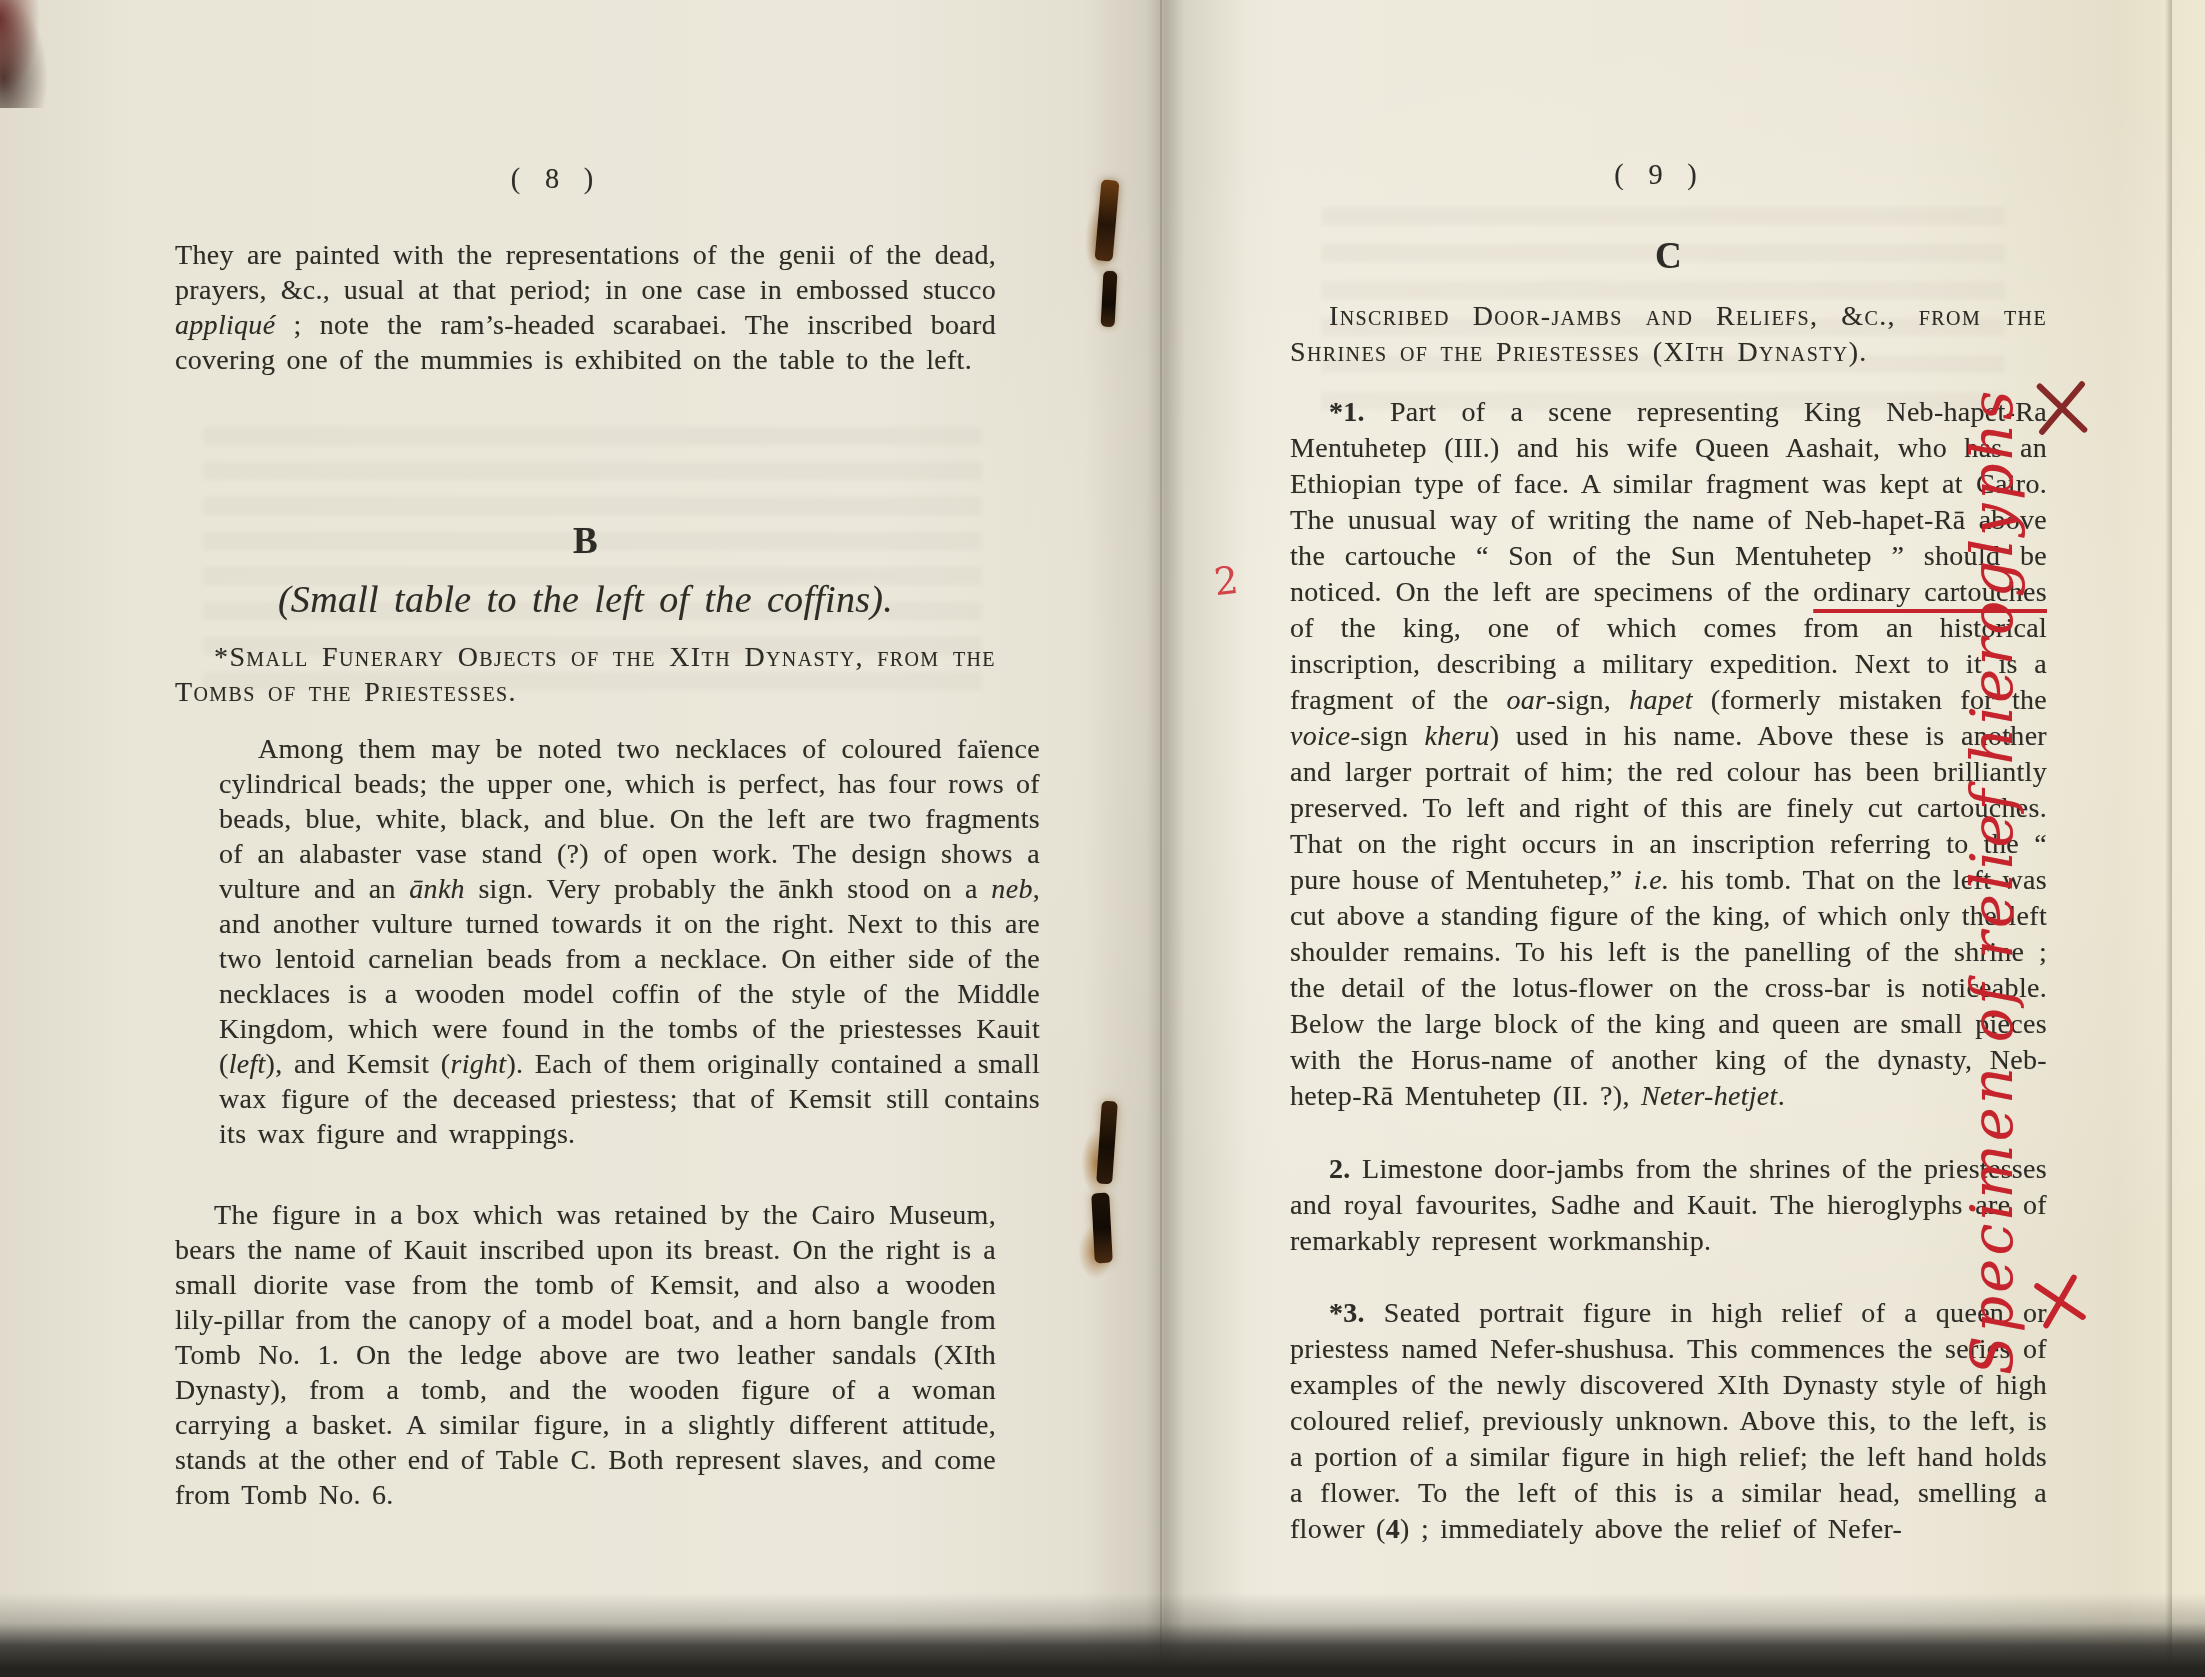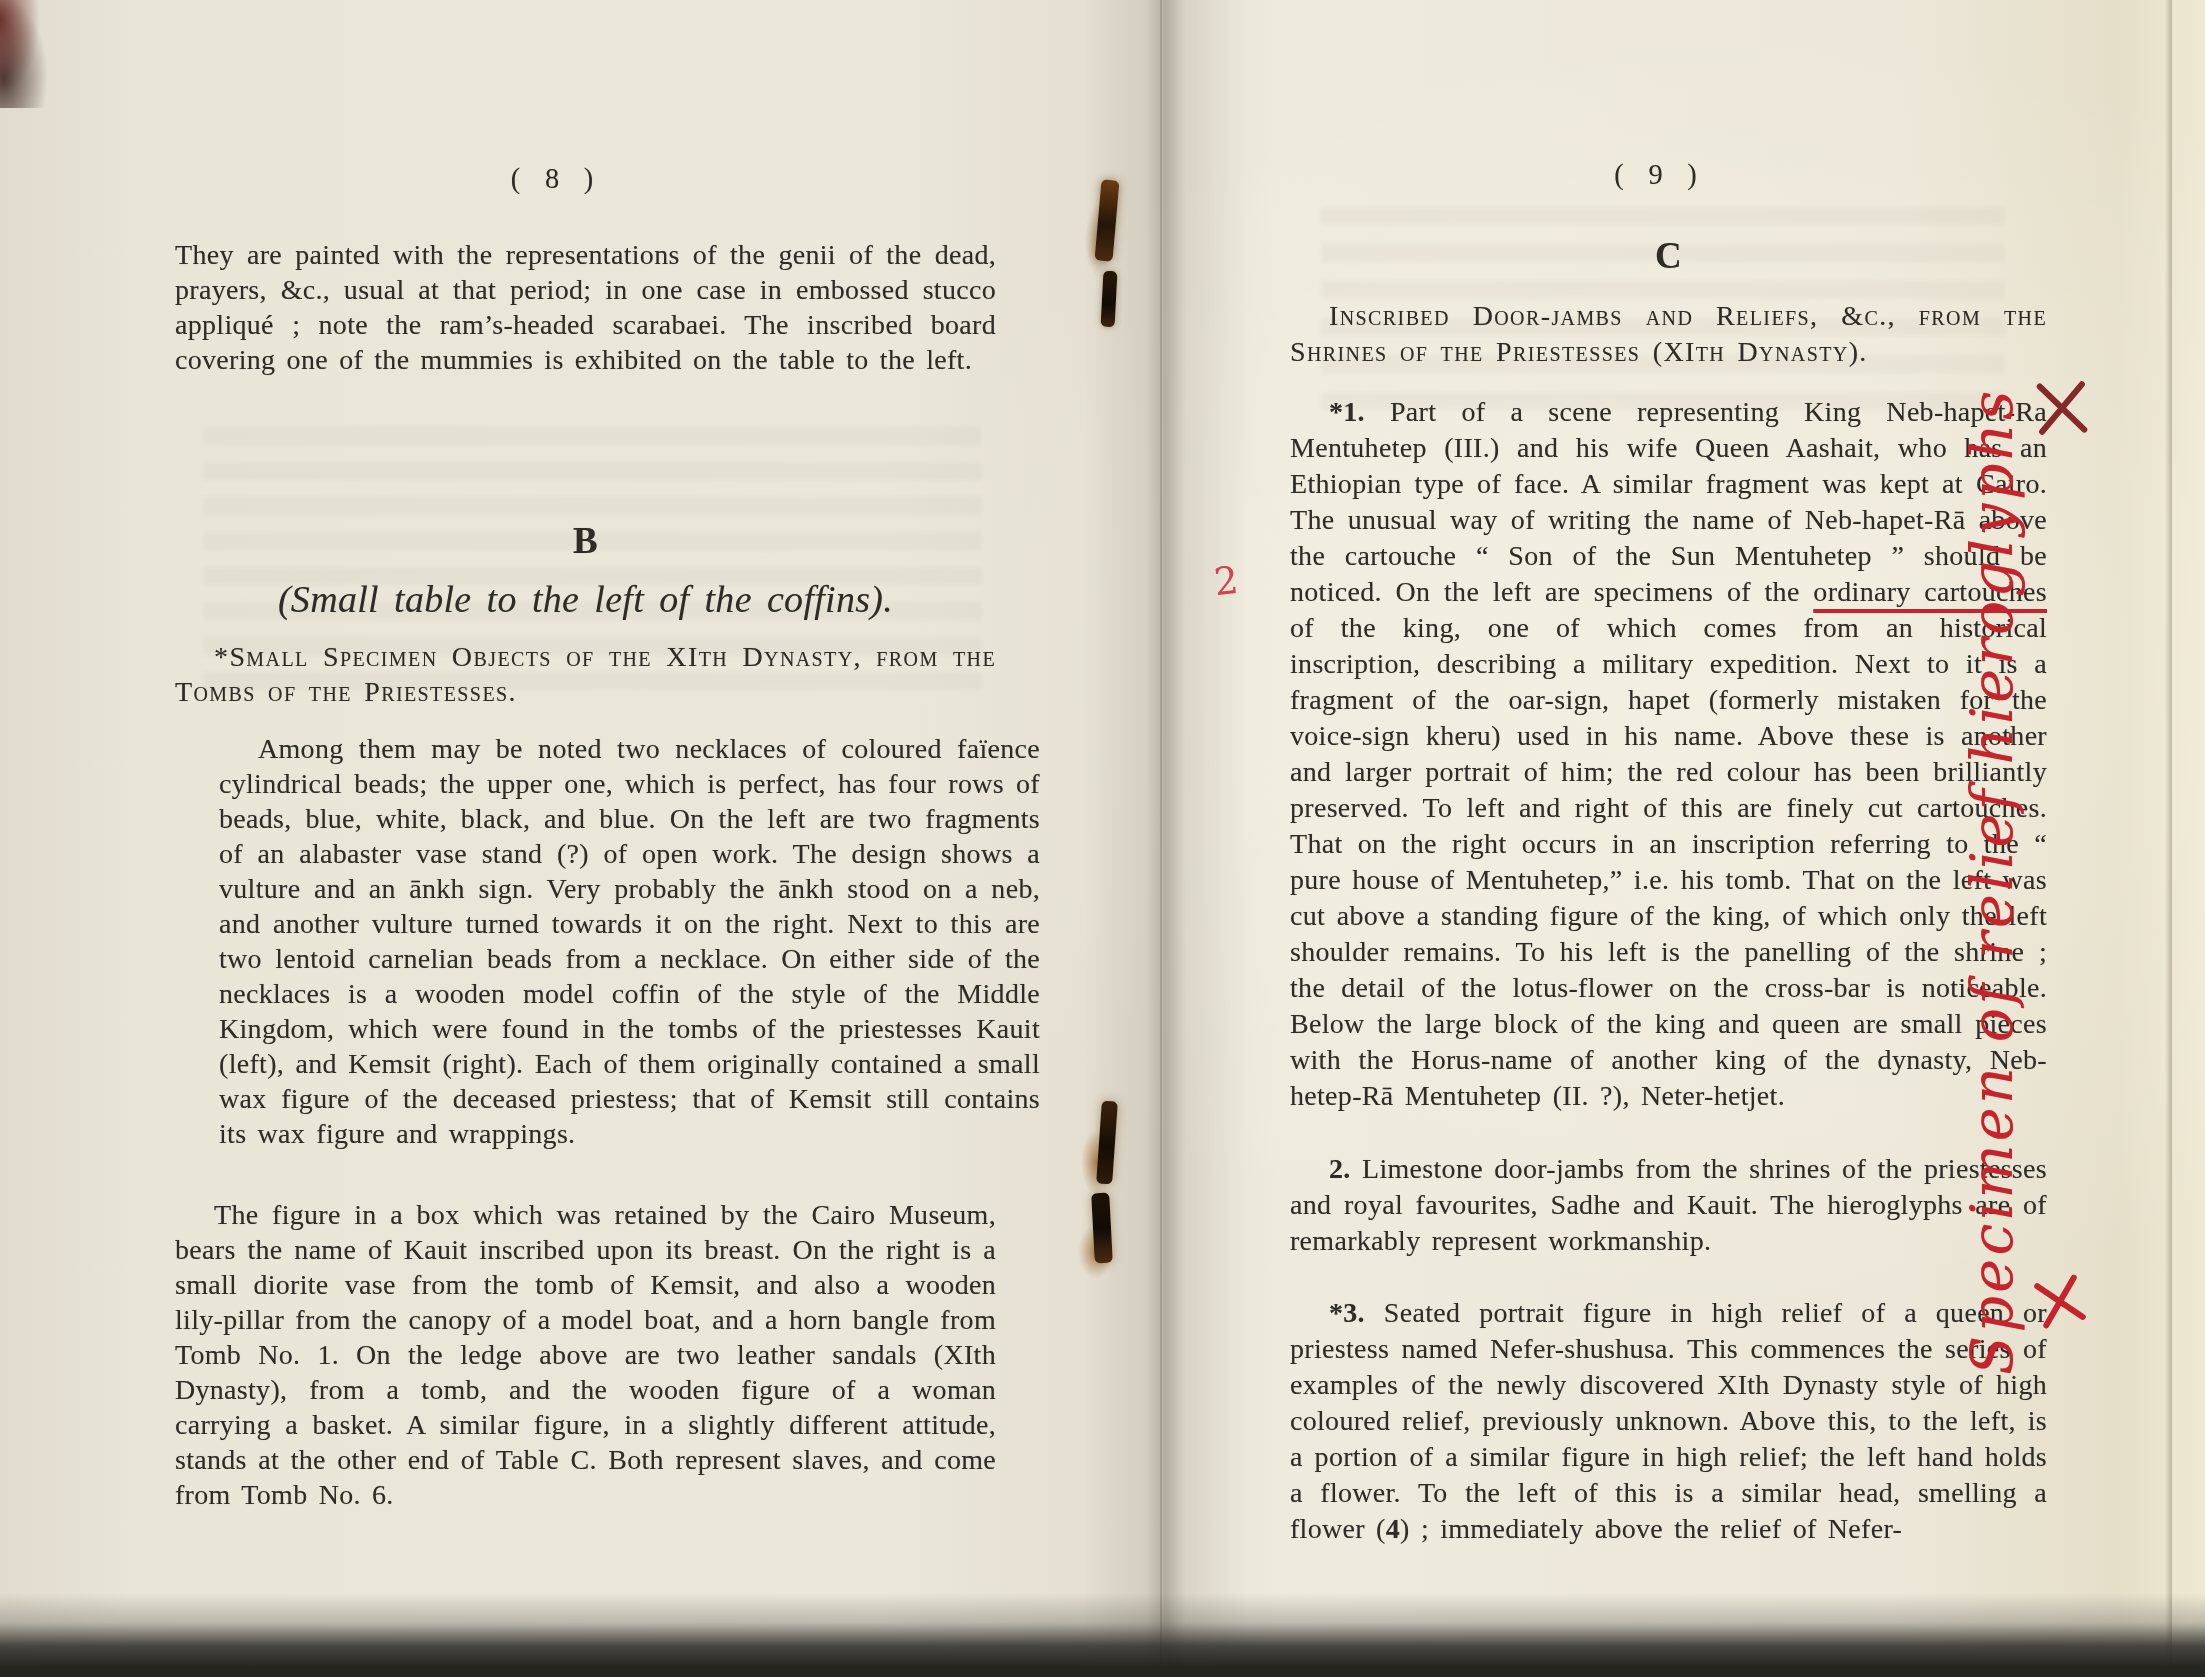--- a/index.html
+++ b/index.html
@@ -15,21 +15,21 @@
     position:absolute;
     font-size:28px;
     line-height:35px;
     letter-spacing:0.3px;
     word-spacing:.14em;
     text-shadow:0 0 0.7px rgba(46,44,39,.32);
     margin:0;
   }
   .just{text-align:justify;text-align-last:left;}
   .ind{text-indent:39px;}
-  .it{}
+  .it{font-style:italic;}
   .bd{font-weight:bold;}
   .rlu{
     text-decoration:underline;
     text-decoration-color:#c5242d;
     text-decoration-thickness:4.1px;
     text-underline-offset:7.5px;
     text-decoration-skip-ink:none;
   }
   .pageno{letter-spacing:6.8px;text-align:center;font-size:28.4px;}
   .sec{font-weight:bold;font-size:37px;text-align:center;}
@@ -116,21 +116,21 @@
   <div class="rust ru1"></div>
   <div class="rust ru2"></div>
   <div class="stitch st3"></div>
   <div class="stitch st4"></div>
 
   <section>
     <div class="pageno pn8">( 8 )</div>
     <p class="para lp just p-intro"><span>They are painted with the representations of the genii of the dead, prayers, &amp;c., usual at that period; in one case in embossed stucco </span><span class="it">appliqué</span><span> ; note the ram’s-headed scarabaei.  The inscribed board covering one of the mummies is exhibited on the table to the left.</span></p>
     <h2 class="sec lp sec-b">B</h2>
     <div class="caption lp cap-b">(Small table to the left of the coffins).</div>
-    <p class="para sc lp just ind head-b">*Small Specimen Objects of the XIth Dynasty, from the Tombs of the Priestesses.</p>
+    <p class="para sc lp just ind head-b">*Small Funerary Objects of the XIth Dynasty, from the Tombs of the Priestesses.</p>
     <p class="para lp just ind p-among"><span>Among them may be noted two necklaces of coloured faïence cylindrical beads; the upper one, which is perfect, has four rows of beads, blue, white, black, and blue.  On the left are two fragments of an alabaster vase stand (?) of open work.  The design shows a vulture and an </span><span class="it">ānkh</span><span> sign.  Very probably the ānkh stood on a </span><span class="it">neb</span><span>, and another vulture turned towards it on the right.  Next to this are two lentoid carnelian beads from a necklace.  On either side of the necklaces is a wooden model coffin of the style of the Middle Kingdom, which were found in the tombs of the priestesses Kauit (</span><span class="it">left</span><span>), and Kemsit (</span><span class="it">right</span><span>).  Each of them originally contained a small wax figure of the deceased priestess; that of Kemsit still contains its wax figure and wrappings.</span></p>
     <p class="para lp just ind p-figure"><span>The figure in a box which was retained by the Cairo Museum, bears the name of Kauit inscribed upon its breast.  On the right is a small diorite vase from the tomb of Kemsit, and also a wooden lily-pillar from the canopy of a model boat, and a horn bangle from Tomb No. 1.  On the ledge above are two leather sandals (XIth Dynasty), from a tomb, and the wooden figure of a woman carrying a basket.  A similar figure, in a slightly different attitude, stands at the other end of Table C.  Both represent slaves, and come from Tomb No. 6.</span></p>
   </section>
 
   <section>
     <div class="pageno pn9">( 9 )</div>
     <h2 class="sec rp sec-c">C</h2>
     <p class="para sc rp just ind head-c">Inscribed Door-jambs and Reliefs, &amp;c., from the Shrines of the Priestesses (XIth Dynasty).</p>
     <p class="para rp just ind p-r1"><span class="bd">*1.</span><span> Part of a scene representing King Neb-hapet-Ra Mentuhetep (III.) and his wife Queen Aashait, who has an Ethiopian type of face.  A similar fragment was kept at Cairo.  The unusual way of writing the name of Neb-hapet-Rā above the cartouche “ Son of the Sun Mentuhetep ” should be noticed.  On the left are specimens of the </span><span class="rlu">ordinary cartouches</span><span> of the king, one of which comes from an historical inscription, describing a military expedition.  Next to it is a fragment of the </span><span class="it">oar</span><span>-sign, </span><span class="it">hapet</span><span> (formerly mistaken for the </span><span class="it">voice</span><span>-sign </span><span class="it">kheru</span><span>) used in his name.  Above these is another and larger portrait of him; the red colour has been brilliantly preserved.  To left and right of this are finely cut cartouches.  That on the right occurs in an inscription referring to the “ pure house of Mentuhetep,” </span><span class="it">i.e.</span><span> his tomb.  That on the left was cut above a standing figure of the king, of which only the left shoulder remains.  To his left is the panelling of the shrine ; the detail of the lotus-flower on the cross-bar is noticeable.  Below the large block of the king and queen are small pieces with the Horus-name of another king of the dynasty, Neb-hetep-Rā Mentuhetep (II. ?), </span><span class="it">Neter-hetjet</span><span>.</span></p>
     <p class="para rp just ind p-r2"><span class="bd">2.</span><span> Limestone door-jambs from the shrines of the priestesses and royal favourites, Sadhe and Kauit.  The hieroglyphs are of remarkably represent workmanship.</span></p>

